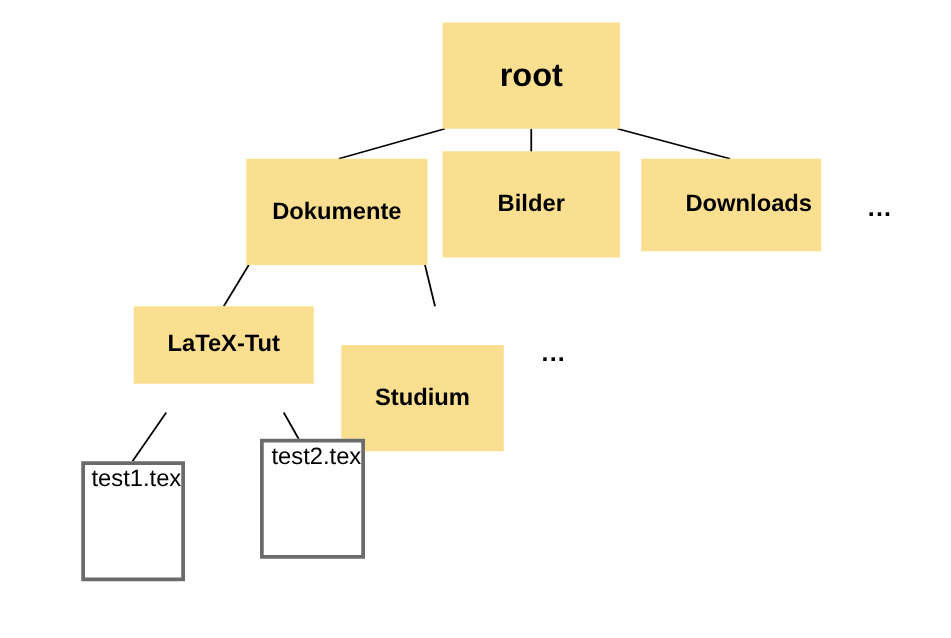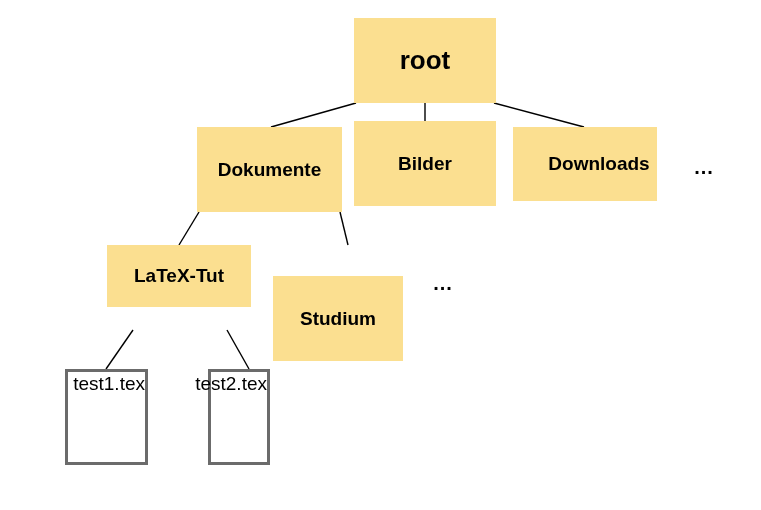--- a/index.html
+++ b/index.html
@@ -67,21 +67,21 @@
   
   .pos-root      { left: 354px; top: 18px;  width: 142px; height: 85px; }
   .pos-dokumente { left: 197px; top: 127px; width: 145px; height: 85px; }
   .pos-bilder    { left: 354px; top: 121px; width: 142px; height: 85px; }
   .pos-downloads { left: 513px; top: 127px; width: 144px; height: 74px; padding-left: 28px; }
   .pos-ellipsis2 { left: 684px; top: 152px; width: 40px;  height: 30px; }
   .pos-latextut  { left: 107px; top: 245px; width: 144px; height: 62px; }
   .pos-studium   { left: 273px; top: 245px; width: 130px; height: 85px; margin-top: 31px; }
   .pos-ellipsis3 { left: 423px; top: 268px; width: 40px;  height: 30px; }
   .pos-test1     { left: 65px;  top: 369px; width: 83px;  height: 96px; }
-  .pos-test2     { left: 208px; top: 369px; width: 62px;  height: 96px; }
+  .pos-test2     { left: 208px; top: 351px; width: 84px;  height: 96px; }
 </style>
 </head>
 <body>
 
 <div class="canvas">
 
   <svg class="edges" viewBox="0 0 761 510" xmlns="http://www.w3.org/2000/svg" aria-hidden="true">
     <line x1="356" y1="103" x2="271" y2="127"></line>
     <line x1="425" y1="103" x2="425" y2="127"></line>
     <line x1="494" y1="103" x2="584" y2="127"></line>

